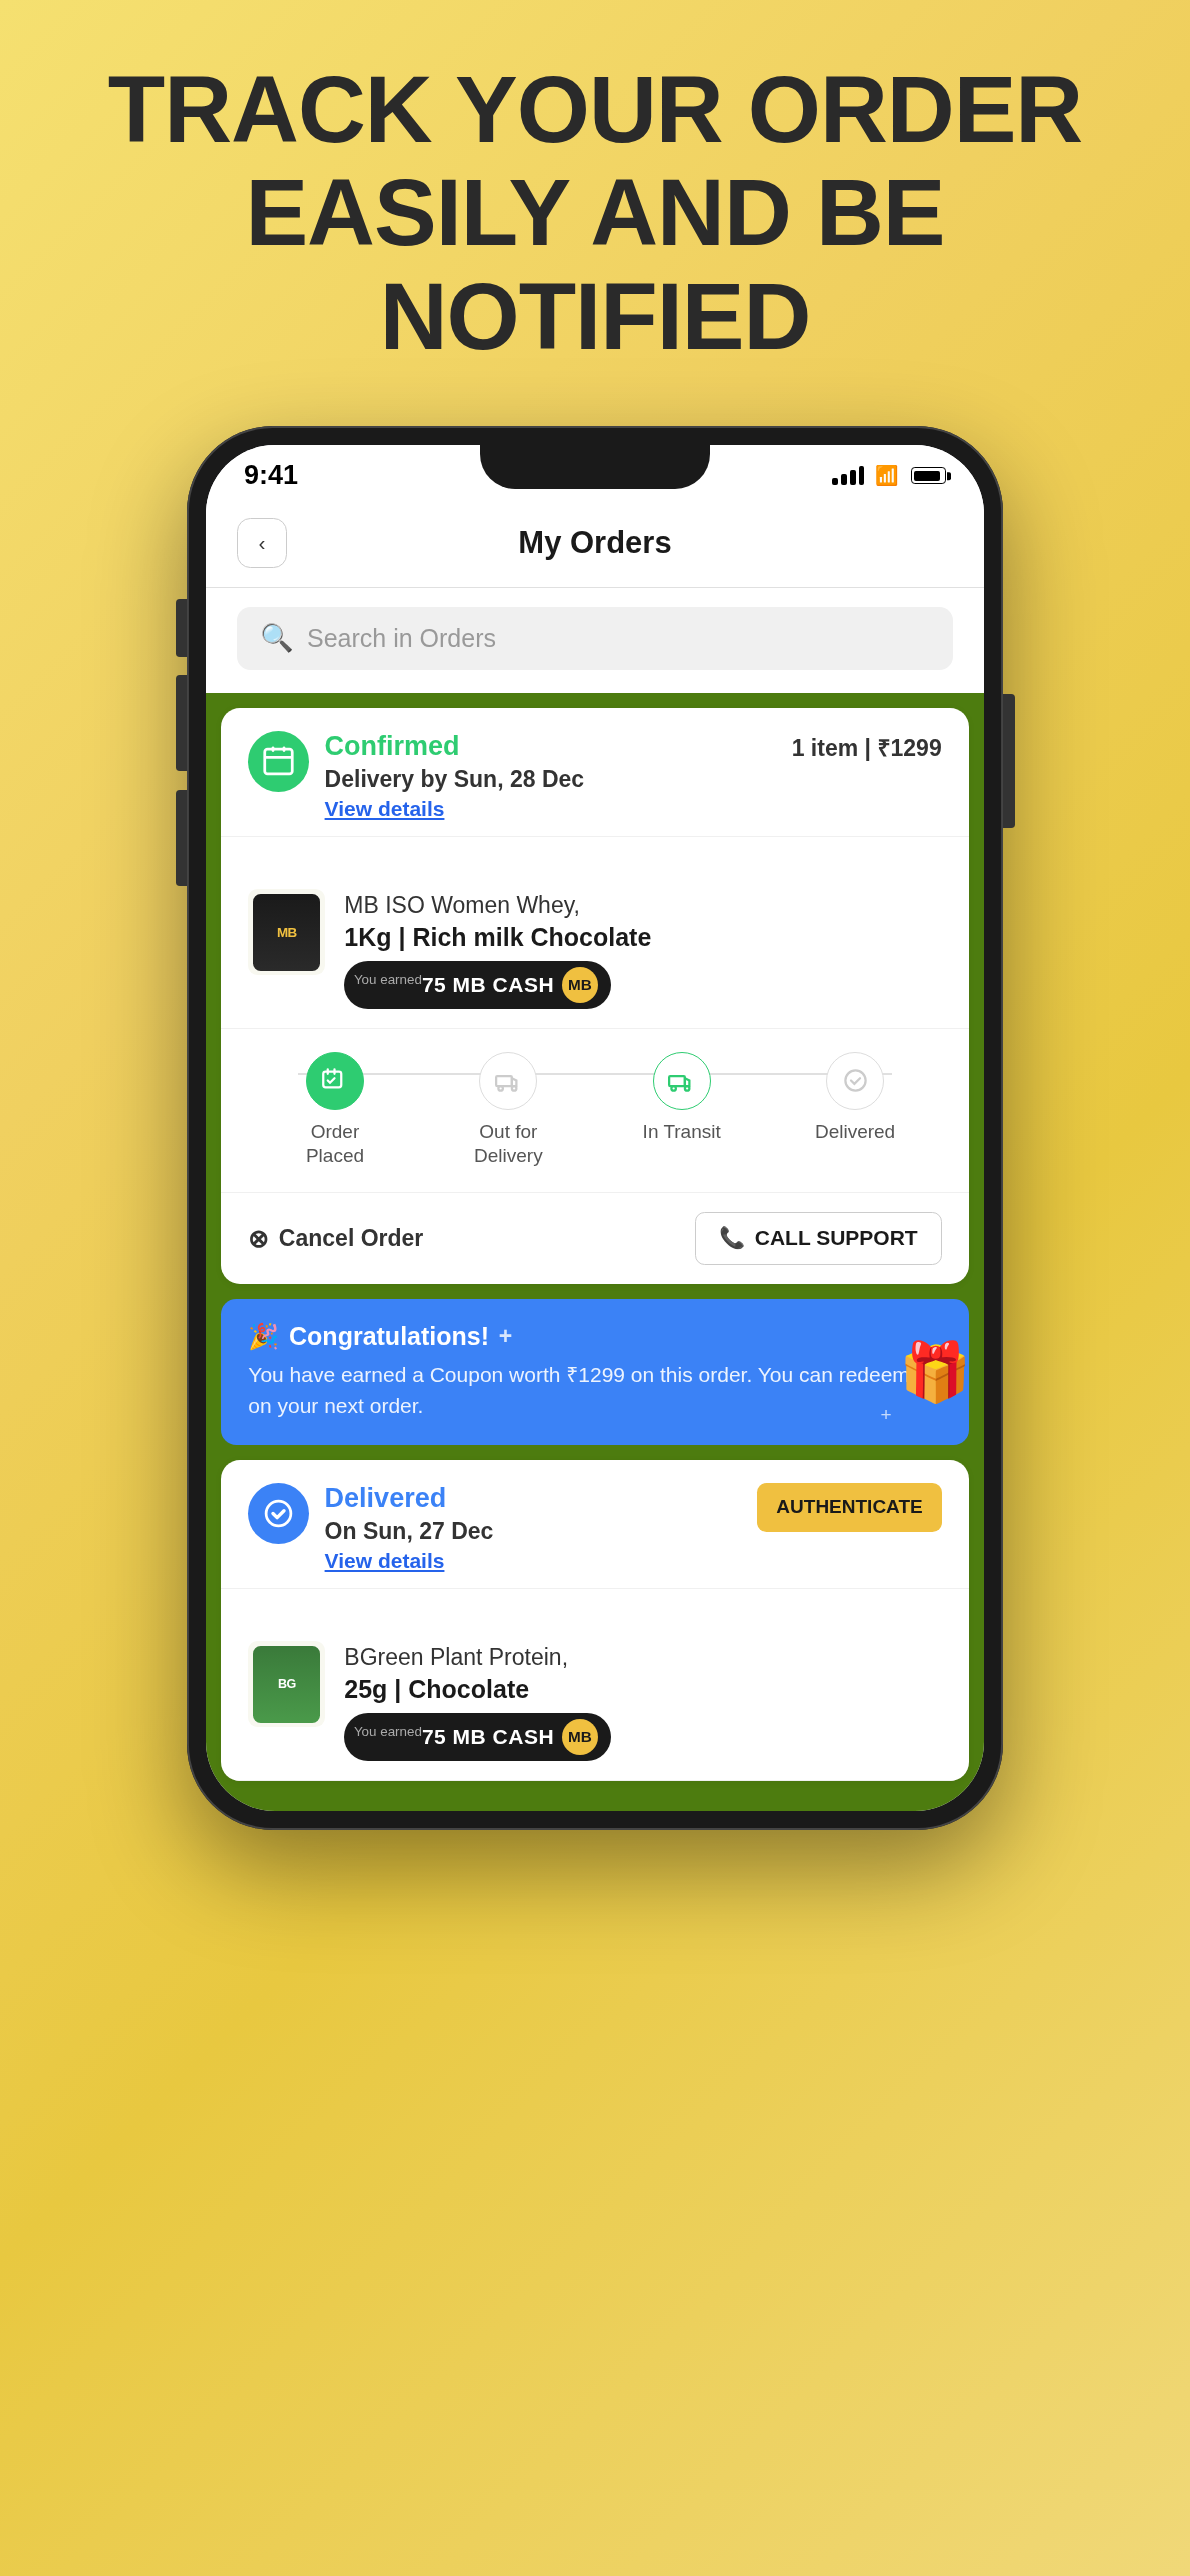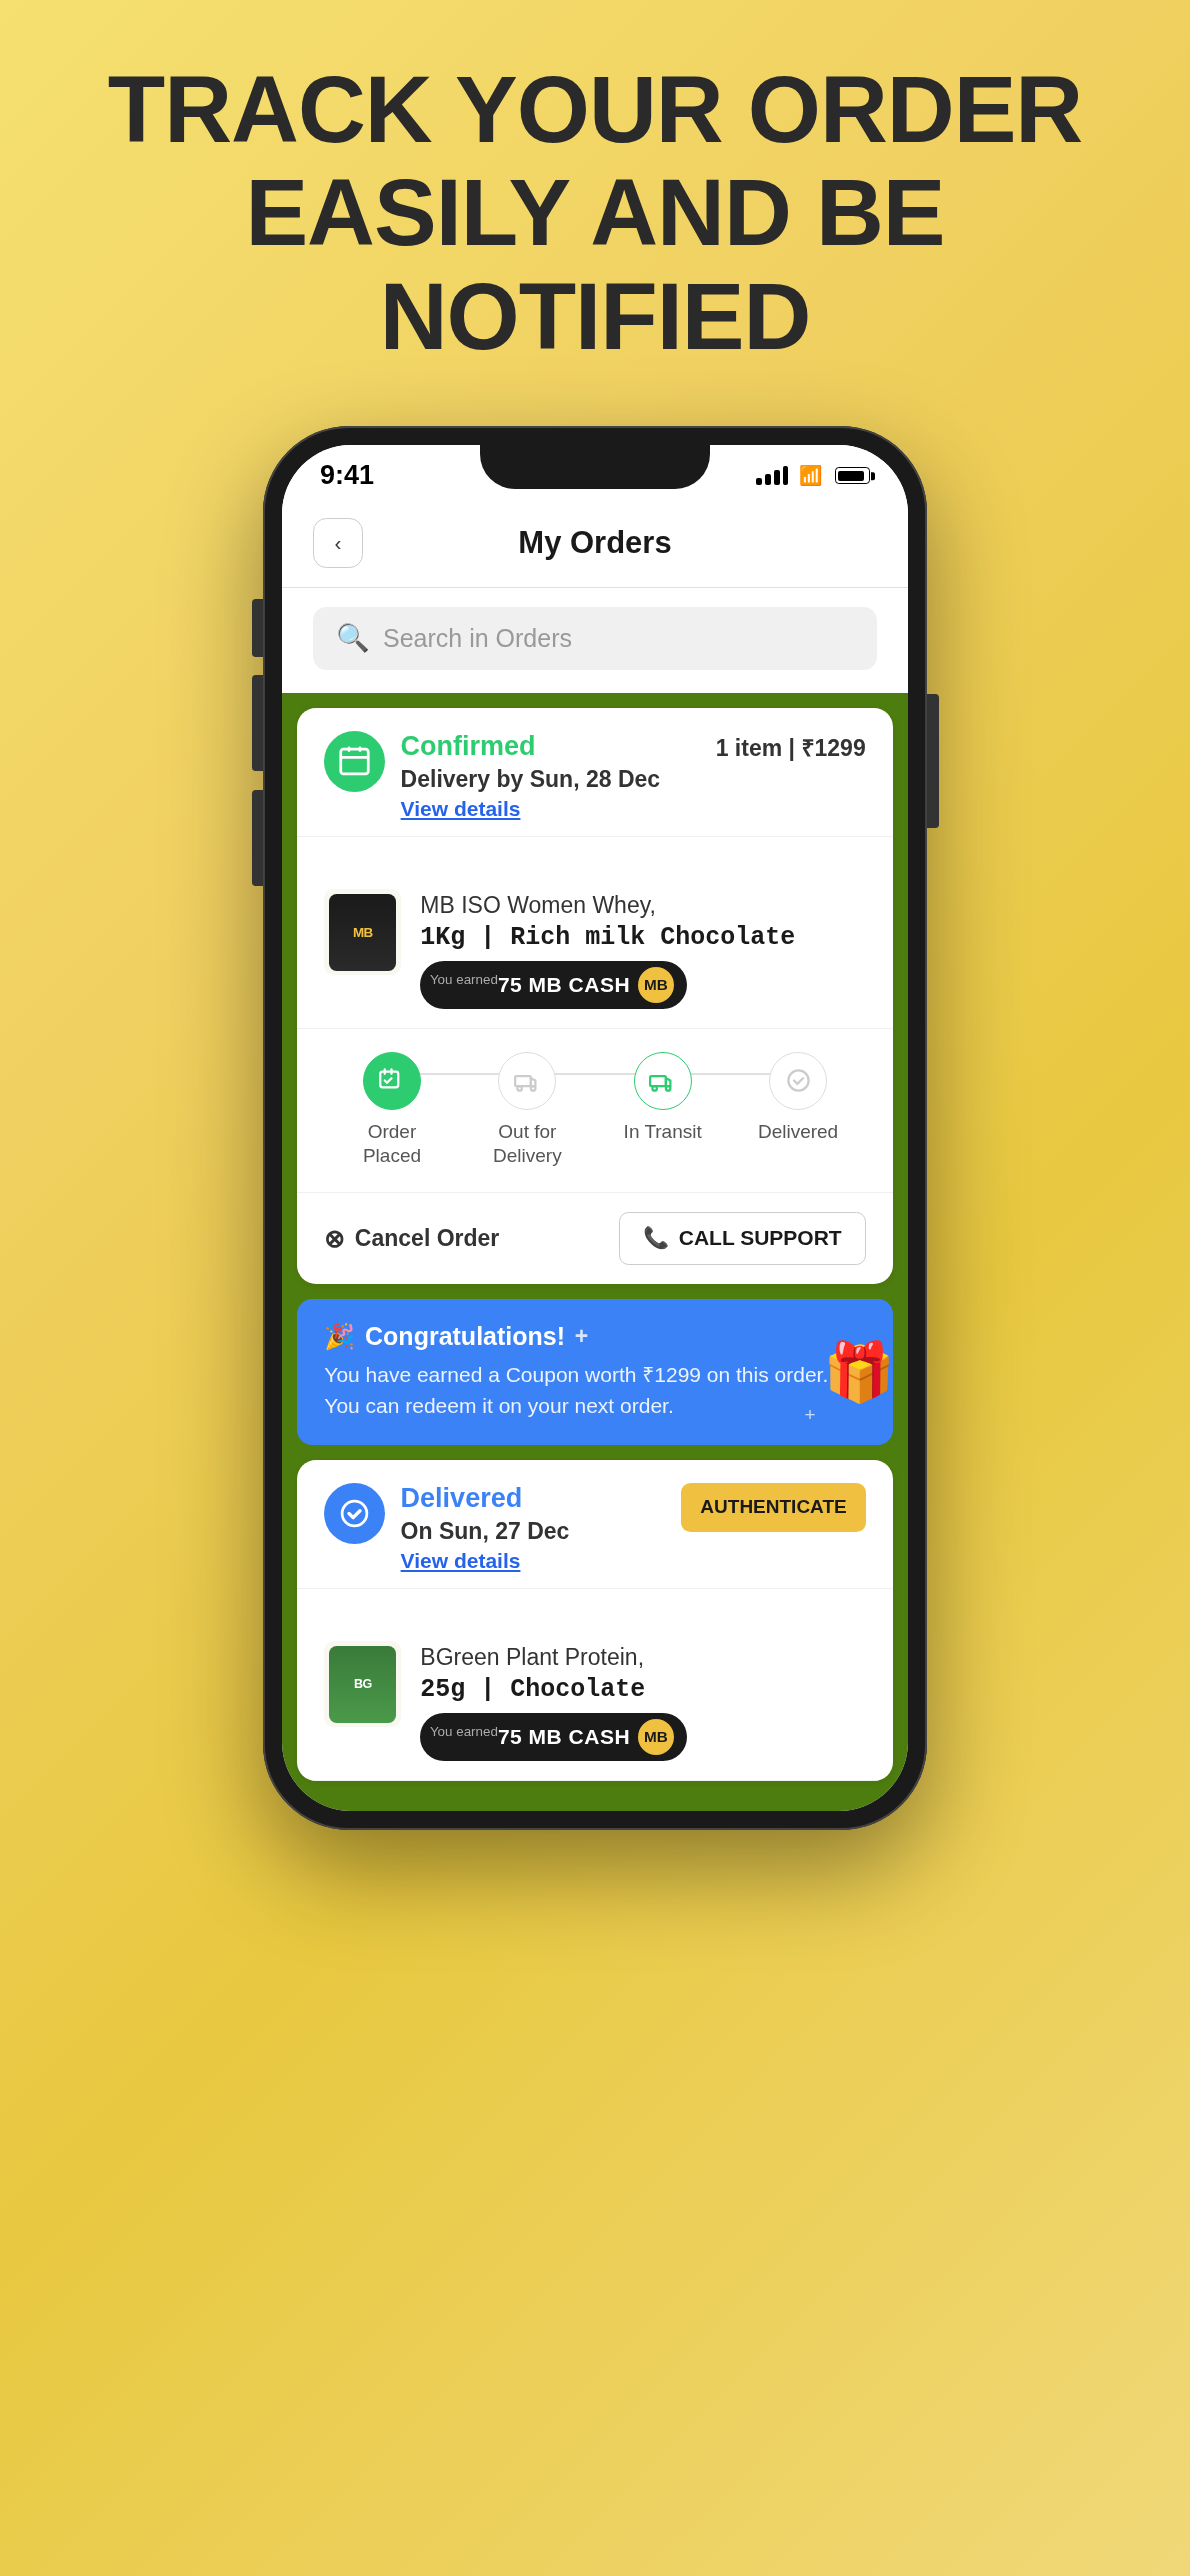--- a/index.html
+++ b/index.html
@@ -22,21 +22,21 @@
       color: #2a2a2a;
       line-height: 1.1;
       margin-bottom: 58px;
       padding: 0 58px;
       text-transform: uppercase;
       letter-spacing: -1px;
     }
 
     
     .phone-mockup {
-      width: 664px;
+      width: 816px;
       background: #1a1a1a;
       border-radius: 86px;
       padding: 19px;
       box-shadow: 0 38px 96px rgba(0,0,0,0.4), inset 0 0 0 1.9px #444;
       position: relative;
     }
 
     .phone-screen {
       background: #f2f2f7;
       border-radius: 69px;
@@ -317,21 +317,20 @@
       color: #333;
       margin-bottom: 3.8px;
       margin-top: 36px;
     }
 
     .product-variant {
       font-size: 25px;
       font-weight: 700;
       color: #1a1a1a;
       margin-bottom: 9.6px;
-      font-family: Liberation Mono, monospace;
     }
 
     .mb-cash-badge {
       display: inline-flex;
       align-items: center;
       background: #1a1a1a;
       border-radius: 29px;
       padding: 5.8px 13.4px 5.8px 9.6px;
       gap: 7.7px;
     }

